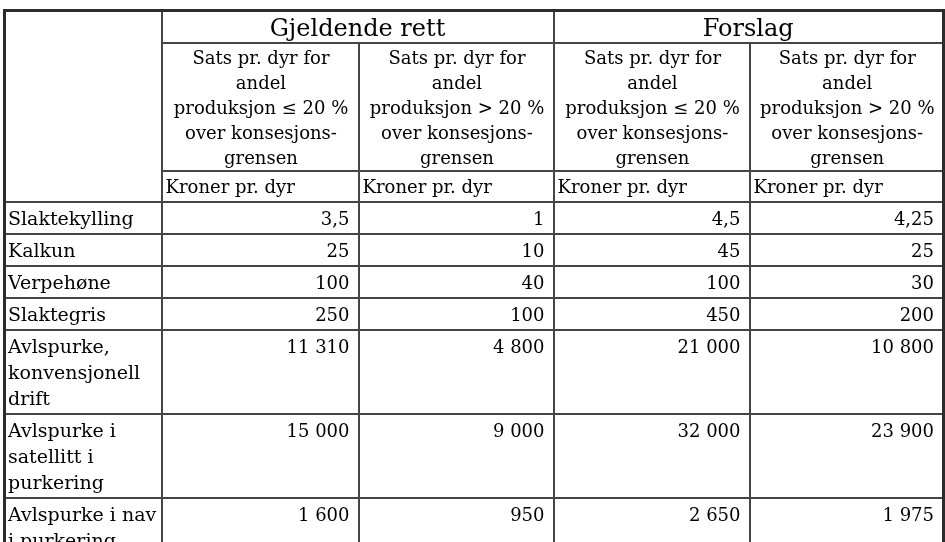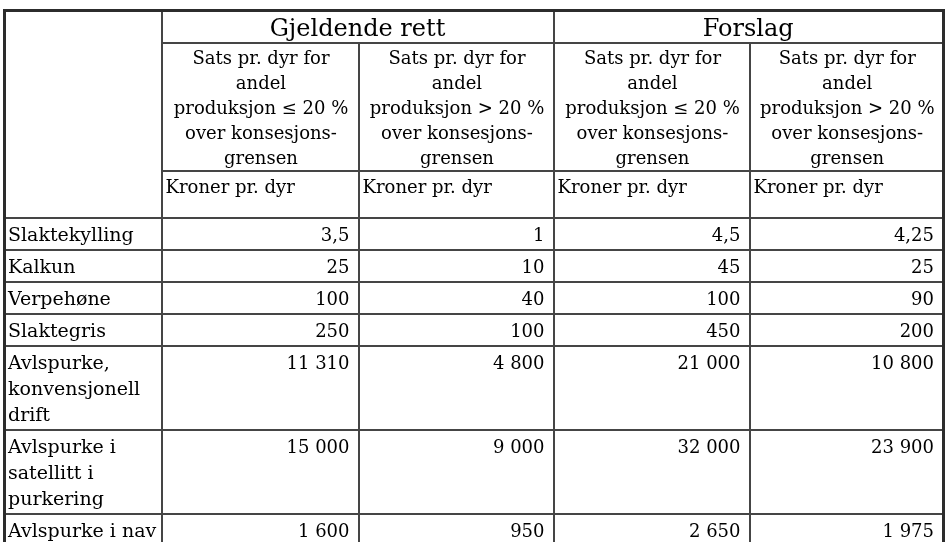--- a/index.html
+++ b/index.html
@@ -47,21 +47,21 @@
     text-align: center;
     font-size: 18px;
     line-height: 25px;
     height: 101px;
     padding: 1px 1px 0 3px;
     white-space: pre-line;
   }
   th.unit {
     text-align: left;
     font-size: 18px;
-    height: 47px;
+    height: 31px;
     line-height: 26px;
     padding: 2px 2px 0 3px;
   }
   th.rowlabel {
     text-align: left;
     font-size: 19px;
     line-height: 26px;
     padding: 2px 2px 2px 2px;
     white-space: pre-line;
   }
@@ -138,21 +138,21 @@
         <td class="num">25</td>
         <td class="num">10</td>
         <td class="num">45</td>
         <td class="num">25</td>
       </tr>
       <tr class="single">
         <th class="rowlabel">Verpehøne</th>
         <td class="num">100</td>
         <td class="num">40</td>
         <td class="num">100</td>
-        <td class="num">90</td>
+        <td class="num">30</td>
       </tr>
       <tr class="single">
         <th class="rowlabel">Slaktegris</th>
         <td class="num">250</td>
         <td class="num">100</td>
         <td class="num">450</td>
         <td class="num">200</td>
       </tr>
       <tr class="tall3">
         <th class="rowlabel">Avlspurke,

